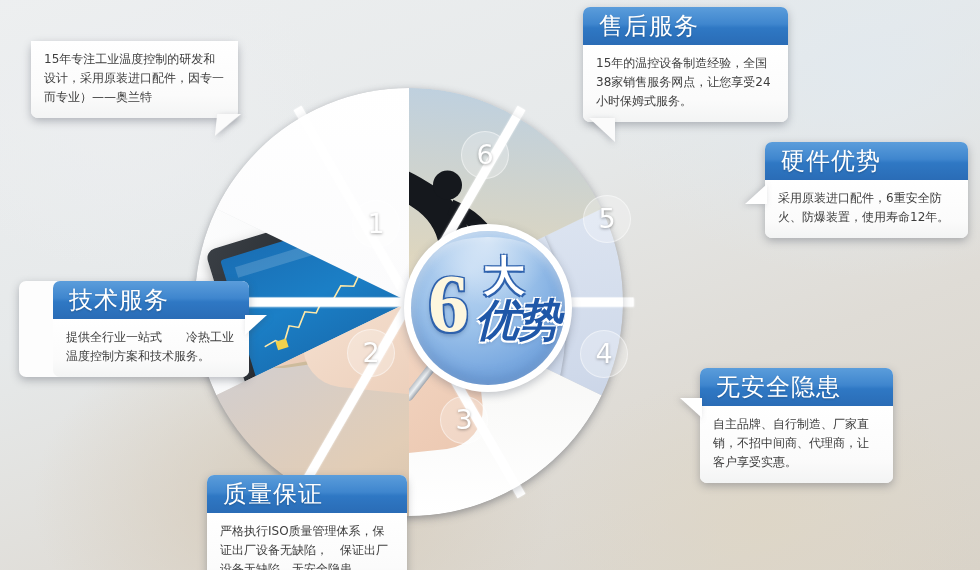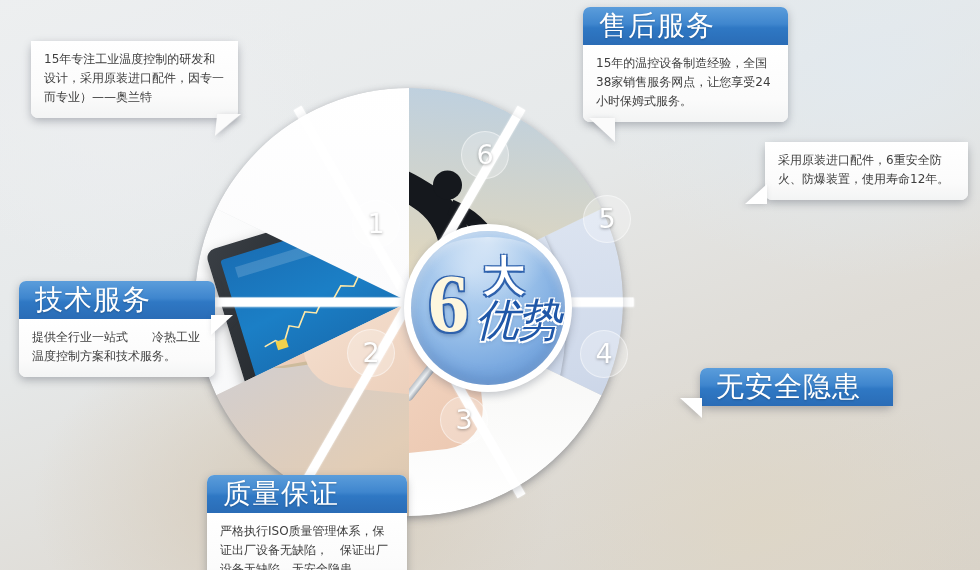--- a/index.html
+++ b/index.html
@@ -201,21 +201,21 @@
     text-shadow:-1.5px -1.5px 0 #2f62ad,1.5px -1.5px 0 #2f62ad,-1.5px 1.5px 0 #2f62ad,1.5px 1.5px 0 #2f62ad,0 3px 5px rgba(20,50,100,.45);
   }
   #center .da{
     position:absolute;left:72px;top:24px;
     font-size:42px;line-height:42px;font-weight:bold;
     color:#ffffff;
     text-shadow:-1.5px -1.5px 0 #2f62ad,1.5px -1.5px 0 #2f62ad,-1.5px 1.5px 0 #2f62ad,1.5px 1.5px 0 #2f62ad;
   }
   #center .ys{
     position:absolute;left:64px;top:66px;
-    font-size:44px;line-height:46px;font-weight:normal;font-style:italic;
+    font-size:44px;line-height:46px;font-weight:bold;font-style:italic;
     color:#1f57a8;
     text-shadow:-1.5px -1.5px 0 #ffffff,1.5px -1.5px 0 #ffffff,-1.5px 1.5px 0 #ffffff,1.5px 1.5px 0 #ffffff,0 2px 4px rgba(20,50,100,.35);
     letter-spacing:-2px;
   }
 
   
   .numbadge{
     position:absolute;width:46px;height:46px;border-radius:50%;
     background:rgba(255,255,255,.26);
     border:1px solid rgba(255,255,255,.45);
@@ -231,21 +231,21 @@
     position:absolute;z-index:20;
     background:#fdfdfd;
     border-radius:7px;
     box-shadow:0 3px 8px rgba(60,65,80,.35);
     overflow:visible;
   }
   .card .hd{
     background:linear-gradient(180deg,#5b9ddb 0%,#3f86ce 45%,#2f78c4 55%,#2a6cb6 100%);
     border-radius:7px 7px 0 0;
     color:#ffffff;
-    font-size:28px;line-height:20px;font-weight:normal;
+    font-size:24px;line-height:20px;font-weight:normal;
     padding:9px 0 9px 16px;
     letter-spacing:1px;
     text-shadow:0 1px 2px rgba(0,0,0,.22);
   }
   .card .bd{
     padding:9px 13px 11px 13px;
     color:#3d3d3d;
     font-size:12px;line-height:19px;
     border-radius:0 0 7px 7px;
     background:linear-gradient(180deg,#ffffff 0%,#fbfbfb 70%,#f3f4f4 100%);
@@ -272,21 +272,21 @@
   #card-sw{left:700px;top:368px;width:193px;}
   #card-sw .tail{left:-20px;top:30px;
     border-right:22px solid #ffffff;border-bottom:20px solid transparent;
     filter:drop-shadow(-2px 1px 3px rgba(60,65,80,.25));}
 
   #card-qa{left:207px;top:451px;width:200px;margin-top:24px;}
   #card-qa .tail{right:4px;bottom:-18px;
     border-left:24px solid #f4f5f5;border-bottom:20px solid transparent;
     filter:drop-shadow(1px 2px 3px rgba(60,65,80,.25));}
 
-  #card-tech{left:19px;top:281px;width:196px;}
+  #card-tech{left:19px;top:281px;width:196px;padding-left:34px;}
   #card-tech .tail{right:-18px;top:34px;
     border-left:22px solid #ffffff;border-bottom:20px solid transparent;
     filter:drop-shadow(2px 1px 3px rgba(60,65,80,.25));}
 
   .cjk{font-family:"DejaVu Sans","Liberation Sans",sans-serif;}
 </style>
 </head>
 <body>
 
 <div id="stage">
@@ -408,26 +408,28 @@
     <div class="tail"></div>
   </div>
 
   <div class="card" id="card-after">
     <div class="hd cjk">售后服务</div>
     <div class="bd cjk">15年的温控设备制造经验，全国38家销售服务网点，让您享受24小时保姆式服务。</div>
     <div class="tail"></div>
   </div>
 
   <div class="card" id="card-hw">
+    <div class="hd cjk">硬件优势</div>
     <div class="bd cjk">采用原装进口配件，6重安全防火、防爆装置，使用寿命12年。</div>
     <div class="tail"></div>
   </div>
 
   <div class="card" id="card-sw">
     <div class="hd cjk">无安全隐患</div>
+    <div class="bd cjk">自主品牌、自行制造、厂家直销，不招中间商、代理商，让客户享受实惠。</div>
     <div class="tail"></div>
   </div>
 
   <div class="card" id="card-qa">
     <div class="hd cjk">质量保证</div>
     <div class="bd cjk">严格执行ISO质量管理体系，保证出厂设备无缺陷，　保证出厂设备无缺陷、无安全隐患。</div>
     <div class="tail"></div>
   </div>
 
   <div class="card" id="card-tech">

